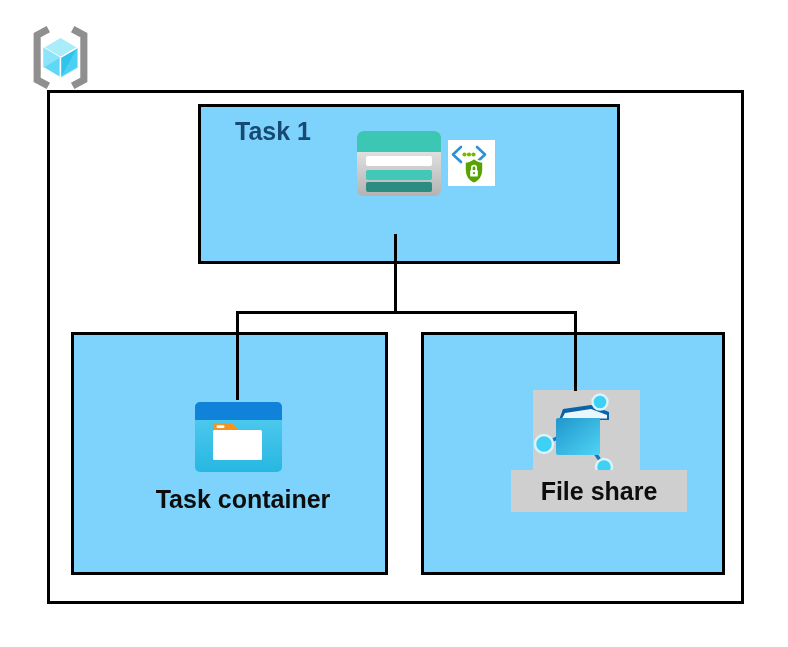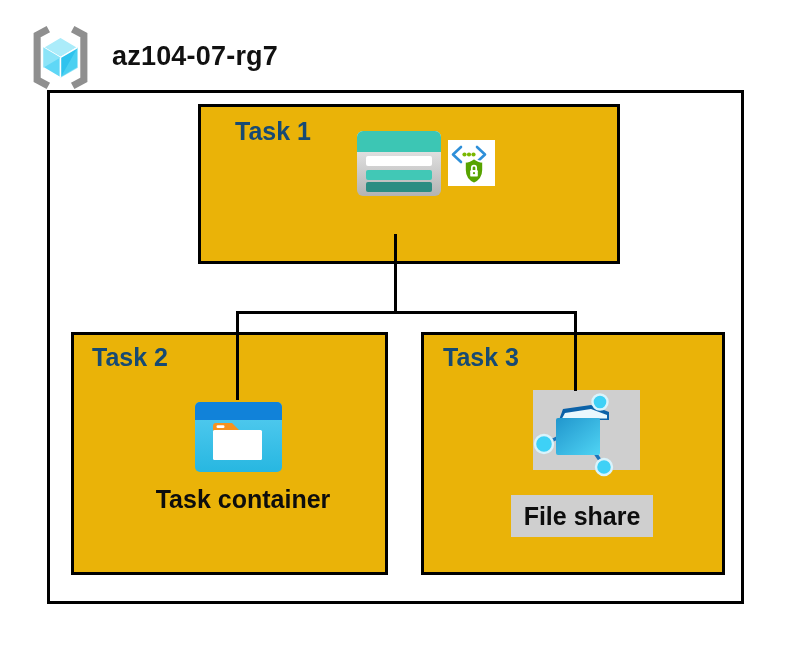--- a/index.html
+++ b/index.html
@@ -13,39 +13,39 @@
     position:absolute;left:112px;top:41px;font-size:27px;font-weight:700;color:#111111;
     letter-spacing:0.2px;
   }
   
   .outer-box{
     position:absolute;left:47px;top:90px;width:697px;height:514px;
     border:3px solid #000000;background:#ffffff;box-sizing:border-box;
   }
   
   .task-box{
-    position:absolute;background:#eab308;border:3px solid #000000;box-sizing:border-box;
+    position:absolute;background:#7dd3fc;border:3px solid #000000;box-sizing:border-box;
   }
   .task1{left:198px;top:104px;width:422px;height:160px;}
   .task2{left:71px;top:332px;width:317px;height:243px;}
   .task3{left:421px;top:332px;width:304px;height:243px;}
   .task-label{
     position:absolute;font-size:25px;font-weight:700;color:#174a73;white-space:nowrap;
   }
   .item-label{
     position:absolute;font-size:25px;font-weight:700;color:#0d0d0d;text-align:center;white-space:nowrap;
   }
   
   .storage-icon{position:absolute;left:156px;top:24px;width:84px;height:65px;}
   .sas-icon{position:absolute;left:247px;top:33px;width:47px;height:46px;}
   .blob-icon{position:absolute;left:121px;top:67px;width:87px;height:70px;}
   .fileshare-icon{position:absolute;left:109px;top:55px;width:107px;height:88px;overflow:visible;}
   .fileshare-band{
-    position:absolute;left:87px;top:135px;width:142px;height:42px;background:#cfcfcf;
-    display:flex;align-items:center;justify-content:center;margin-top:25px;
+    position:absolute;left:87px;top:135px;width:176px;height:42px;background:#cfcfcf;
+    display:flex;align-items:center;justify-content:center;
   }
   .fileshare-band .item-label{position:static;}
   
   .line{position:absolute;background:#000000;}
   .line-v1{left:394px;top:234px;width:3px;height:78px;}
   .line-h {left:236px;top:311px;width:341px;height:3px;}
   .line-v2{left:236px;top:311px;width:3px;height:89px;}
   .line-v3{left:574px;top:311px;width:3px;height:80px;}
 </style>
 </head>
@@ -57,21 +57,20 @@
     <path d="M21 5 L10 11 V55 L21 61" fill="none" stroke="#8f8f8f" stroke-width="7"></path>
     <path d="M45 5 L56 11 V55 L45 61" fill="none" stroke="#8f8f8f" stroke-width="7"></path>
     <g stroke="#ffffff" stroke-width="1.4" stroke-linejoin="round">
       <polygon points="33,13 50,23 33,33 16,23" fill="#abecfa"></polygon>
       <polygon points="16,23 33,33 33,53 16,43" fill="#5fd7f6"></polygon>
       <polygon points="33,33 50,23 50,43 33,53" fill="#2fc3ee"></polygon>
     </g>
     <polygon points="16,23 33,33 16,43" fill="#8ce4f8"></polygon>
     <polygon points="50,23 50,43 33,53" fill="#55d4f2" opacity="0.75"></polygon>
   </svg>
-  <div class="rg-title">az104-07-rg7</div>
 
   <div class="outer-box"></div>
 
   <div class="task-box task1">
     <div class="task-label" style="left:34px;top:10px;">Task 1</div>
     <svg class="storage-icon" viewBox="0 0 84 65" aria-hidden="true">
       <defs>
         <linearGradient id="sg" x1="0" y1="0" x2="0" y2="1">
           <stop offset="0" stop-color="#f4f4f4"></stop>
             <stop offset="1" stop-color="#b3b3b3"></stop>
@@ -91,39 +90,37 @@
       <circle cx="21" cy="14.5" r="2.1" fill="#7ab800"></circle>
       <circle cx="25.5" cy="14.5" r="2.1" fill="#7ab800"></circle>
       <path d="M26 18.5 C29 21 32.5 22 35 22 L35 30 C35 37 30.5 41.5 26 43.5 C21.5 41.5 17 37 17 30 L17 22 C19.5 22 23 21 26 18.5 Z" fill="#57a300" stroke="#ffffff" stroke-width="1.6"></path>
       <path d="M23.8 30 v-2.2 a2.2 2.2 0 0 1 4.4 0 v2.2" fill="none" stroke="#ffffff" stroke-width="1.7"></path>
       <rect x="22.2" y="30" width="7.6" height="6.6" rx="1.2" fill="#ffffff"></rect>
       <circle cx="26" cy="33.2" r="1.1" fill="#57a300"></circle>
     </svg>
   </div>
 
   <div class="task-box task2">
-    <div class="task-label" style="left:18px;top:8px;">Task 2</div>
     <svg class="blob-icon" viewBox="0 0 87 70" aria-hidden="true">
       <defs>
         <linearGradient id="bbg" x1="0" y1="0" x2="0" y2="1">
           <stop offset="0" stop-color="#58cdf1"></stop>
             <stop offset="1" stop-color="#27b7e1"></stop>
         </linearGradient>
       </defs>
       <rect width="87" height="70" rx="5" fill="url(#bbg)"></rect>
       <path d="M5 0 h77 a5 5 0 0 1 5 5 v13 H0 V5 a5 5 0 0 1 5 -5 Z" fill="#1182d9"></path>
       <path d="M18 28.5 L18 24 Q18 21 21 21 L37 21 L44.5 28.5 Z" fill="#f6921e"></path>
       <rect x="21.5" y="23.3" width="8" height="2.7" rx="1.3" fill="#ffffff"></rect>
       <rect x="18" y="28" width="49" height="30" rx="1.5" fill="#ffffff"></rect>
     </svg>
     <div class="item-label" style="left:19px;top:150px;width:300px;">Task container</div>
   </div>
 
   <div class="task-box task3">
-    <div class="task-label" style="left:19px;top:8px;">Task 3</div>
     <svg class="fileshare-icon" viewBox="0 0 107 88" aria-hidden="true">
       <defs>
         <linearGradient id="fsg" x1="0" y1="0" x2="1" y2="1">
           <stop offset="0" stop-color="#2196cd"></stop>
             <stop offset="1" stop-color="#4fd4f4"></stop>
         </linearGradient>
       </defs>
       <rect width="107" height="80" fill="#cfcfcf"></rect>
       <g stroke="#1b74ba" stroke-width="3.4">
         <line x1="68" y1="22" x2="67" y2="13"></line>

